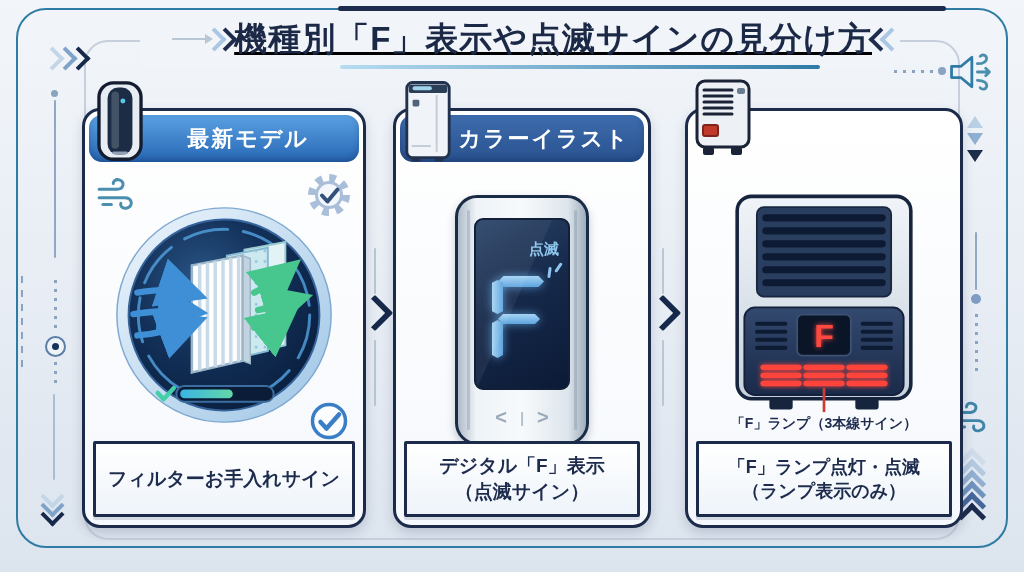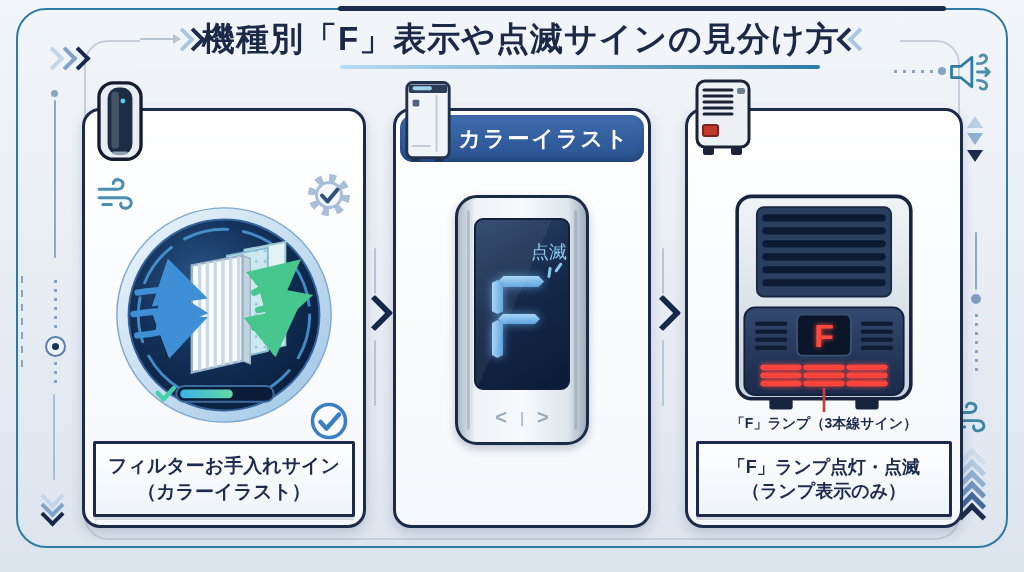--- a/index.html
+++ b/index.html
@@ -10,21 +10,21 @@
   
   .outer-frame{position:absolute;left:16px;top:8px;width:988px;height:536px;
     border:2.5px solid #2e7ca3;border-radius:30px;z-index:1;}
   .inner-frame{position:absolute;left:84px;top:40px;width:872px;height:496px;
     border:2px solid #c6cfdb;border-radius:24px;z-index:1;}
   .top-accent{position:absolute;left:338px;top:6px;width:608px;height:5px;
     background:#1d2b4d;border-radius:3px;z-index:2;}
 
   
   .title-row{position:absolute;left:140px;top:12px;width:760px;height:54px;z-index:2;
-    background:#f1f5f9;display:flex;align-items:center;justify-content:flex-start;}
+    background:#f1f5f9;display:flex;align-items:center;justify-content:flex-end;text-decoration:underline;}
   .title-text{font-size:33px;font-weight:bold;color:#1b2947;letter-spacing:1px;white-space:nowrap;}
   .line-arrow{width:34px;height:2px;background:#b9c6d4;position:relative;}
   .line-arrow::after{content:"";position:absolute;right:-7px;top:-4px;border-left:8px solid #b9c6d4;
     border-top:5px solid transparent;border-bottom:5px solid transparent;}
   .chev{display:inline-block;width:13px;height:13px;border-top:4.5px solid;border-right:4.5px solid;}
   .chev.r{transform:rotate(45deg);}  .chev.l{transform:rotate(-135deg);}
   .chev.u{transform:rotate(-45deg);} .chev.d{transform:rotate(135deg);}
   .title-underline{position:absolute;left:340px;top:65px;width:480px;height:4px;border-radius:2px;
     background:linear-gradient(90deg,#b7dcf2,#2e7ba6);z-index:2;}
 
@@ -72,21 +72,21 @@
   
   .remote{position:absolute;left:50%;transform:translateX(-50%);top:84px;width:128px;height:244px;
     background:linear-gradient(90deg,#aebbc8 0%,#eef3f7 14%,#f7fafc 50%,#dde5ec 86%,#9fadbc 100%);
     border:3px solid #1a2b45;border-radius:22px;box-shadow:0 4px 8px rgba(25,45,85,.25);}
   .remote .groove{position:absolute;top:12px;bottom:12px;width:3px;background:rgba(120,140,160,.35);border-radius:2px;}
   .screen{position:absolute;left:50%;transform:translateX(-50%);top:20px;width:92px;height:168px;
     background:linear-gradient(150deg,#2a4468 0%,#16294a 45%,#0b1a36 100%);
     border:2.5px solid #121f38;border-radius:9px;overflow:hidden;}
   .screen::after{content:"";position:absolute;left:-30px;top:-60px;width:80px;height:220px;
     background:rgba(255,255,255,.06);transform:rotate(24deg);}
-  .blink-label{position:absolute;top:20px;right:1px;font-size:18px;font-weight:normal;color:#8ec6ee;}
+  .blink-label{position:absolute;top:20px;right:9px;font-size:15px;font-weight:bold;color:#8ec6ee;}
   .blink-tick{position:absolute;width:3px;height:11px;background:#8ec6ee;border-radius:2px;}
   .seg7{position:absolute;left:16px;top:56px;width:54px;height:86px;
     filter:drop-shadow(0 0 5px rgba(100,170,230,.75));}
   .sg{position:absolute;background:linear-gradient(180deg,#a6d4f4,#5da4de);}
   .sg-h{clip-path:polygon(12% 0,88% 0,100% 50%,88% 100%,12% 100%,0 50%);}
   .sg-v{clip-path:polygon(0 8%,50% 0,100% 8%,100% 92%,50% 100%,0 92%);
     background:linear-gradient(90deg,#a6d4f4,#5da4de);}
   .nav-row{position:absolute;left:0;right:0;bottom:13px;display:flex;justify-content:center;
     align-items:center;gap:13px;color:#9aa9b9;font-size:20px;font-weight:bold;}
   .nav-row .mid{font-size:15px;color:#b4c0cc;}
@@ -175,20 +175,23 @@
   <div class="sep-line" style="left:662px;top:340px;height:66px"></div>
 
   <div class="panel panel1">
     <svg class="device-icon" style="left:8px;top:-32px" width="54" height="86" viewBox="0 0 56 90">
       <rect x="6" y="4" width="44" height="80" rx="15" fill="#e7edf3" stroke="#141d30" stroke-width="3.5"></rect>
       <rect x="15" y="9" width="26" height="70" rx="11" fill="#1b2c44"></rect>
       <rect x="19" y="13" width="8" height="60" rx="4" fill="rgba(255,255,255,0.18)"></rect>
       <circle cx="31" cy="23" r="2.6" fill="#57c8e8"></circle>
       <rect x="20" y="76" width="16" height="3" rx="1.5" fill="#8fa0b4"></rect>
     </svg>
+    <div class="panel-header">
+      <span>最新モデル</span>
+    </div>
 
     <svg class="corner-ic" style="left:10px;top:66px" width="46" height="34" viewBox="0 0 46 36">
       <path d="M3,13 h19 c7,0 9,-8 2,-10 c-4,-1 -6,2 -6,4" fill="none" stroke="#4a8fae" stroke-width="3.2" stroke-linecap="round"></path>
       <path d="M3,22 h27 c8,0 10,9 2,11 c-5,1 -7,-3 -6,-5" fill="none" stroke="#4a8fae" stroke-width="3.2" stroke-linecap="round"></path>
       <path d="M7,29 h9" fill="none" stroke="#4a8fae" stroke-width="3.2" stroke-linecap="round"></path>
     </svg>
     <svg class="corner-ic" style="right:8px;top:58px" width="52" height="52" viewBox="0 0 52 52">
       <circle cx="26" cy="26" r="17" fill="none" stroke="#a9bed8" stroke-width="8" stroke-dasharray="6.5 6.8"></circle>
       <circle cx="26" cy="26" r="12.5" fill="#f3f7fb" stroke="#a9bed8" stroke-width="3"></circle>
       <path d="M19,26.5 l5.5,6 l10,-12" fill="none" stroke="#31517c" stroke-width="4" stroke-linecap="round" stroke-linejoin="round"></path>
@@ -239,21 +242,20 @@
       <path d="M47,195 l6,6.5 l10.5,-11.5" fill="none" stroke="#43cfa8" stroke-width="4.5" stroke-linecap="round" stroke-linejoin="round"></path>
     </svg>
 
     <svg class="corner-ic" style="right:12px;top:288px" width="44" height="44" viewBox="0 0 44 44">
       <circle cx="22" cy="22" r="16.5" fill="rgba(255,255,255,0.5)" stroke="#3a7ec6" stroke-width="3.5"></circle>
       <path d="M13.5,23 l6,6.5 l12.5,-14" fill="none" stroke="#3a7ec6" stroke-width="4.5" stroke-linecap="round" stroke-linejoin="round"></path>
     </svg>
 
     <div class="caption">
       <span>フィルターお手入れサイン</span>
-      <span>（カラーイラスト）</span>
     </div>
   </div>
 
   <div class="panel panel2">
     <svg class="device-icon" style="left:6px;top:-34px" width="52" height="88" viewBox="0 0 54 88">
       <rect x="5" y="4" width="44" height="78" rx="6" fill="#f0f4f8" stroke="#22324c" stroke-width="3"></rect>
       <rect x="7" y="6" width="40" height="9" rx="3" fill="#2c3d58"></rect>
       <rect x="11" y="8" width="20" height="4" rx="2" fill="#9fd3ea"></rect>
       <rect x="11" y="22" width="7" height="7" rx="1.5" fill="#50627c"></rect>
       <line x1="36" y1="17" x2="36" y2="76" stroke="#c3ccd6" stroke-width="2"></line>
@@ -279,20 +281,24 @@
           <span class="sg sg-v" style="left:0;top:44px;width:11px;height:38px"></span>
         </div>
       </div>
       <div class="nav-row">
         <span>&lt;</span>
         <span class="mid">|</span>
         <span>&gt;</span>
       </div>
     </div>
 
+    <div class="caption">
+      <span>デジタル「F」表示</span>
+      <span>（点滅サイン）</span>
+    </div>
   </div>
 
   <div class="panel panel3">
     <svg class="device-icon" style="left:4px;top:-36px" width="62" height="84" viewBox="0 0 60 84">
       <rect x="4" y="6" width="52" height="66" rx="8" fill="#edf1f5" stroke="#1a2436" stroke-width="3"></rect>
       <path d="M11,15 h28 M11,21 h28 M11,27 h28 M11,33 h28 M11,39 h28" stroke="#1a2436" stroke-width="3" stroke-linecap="round"></path>
       <rect x="44" y="13" width="8" height="6" rx="2" fill="#6b7b90"></rect>
       <rect x="10" y="50" width="15" height="11" rx="2" fill="#c0392b" stroke="#7e231d" stroke-width="2"></rect>
       <rect x="10" y="72" width="11" height="8" rx="2" fill="#1a2436"></rect>
       <rect x="38" y="72" width="11" height="8" rx="2" fill="#1a2436"></rect>

